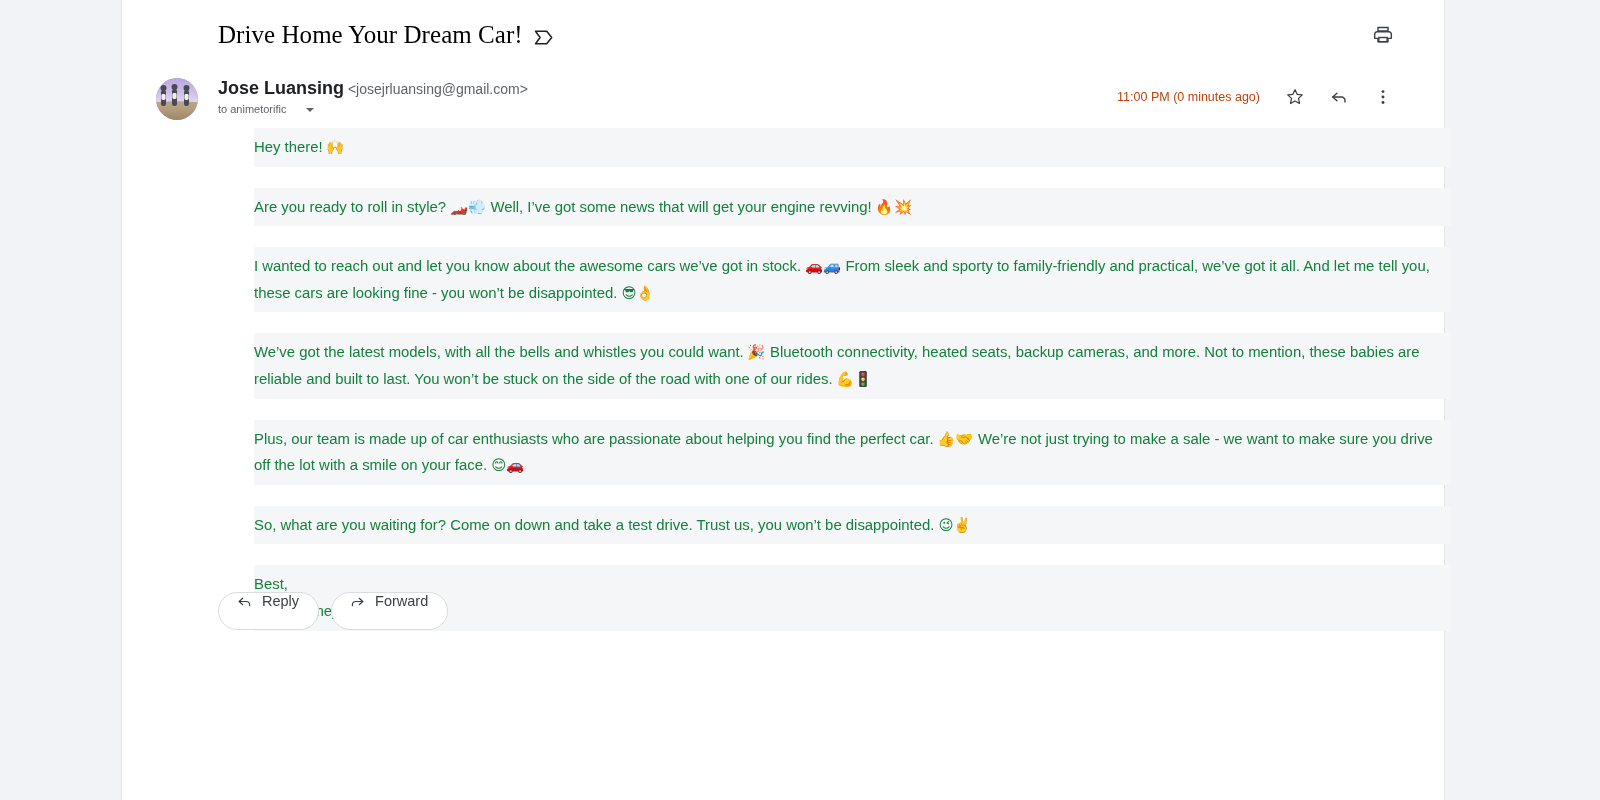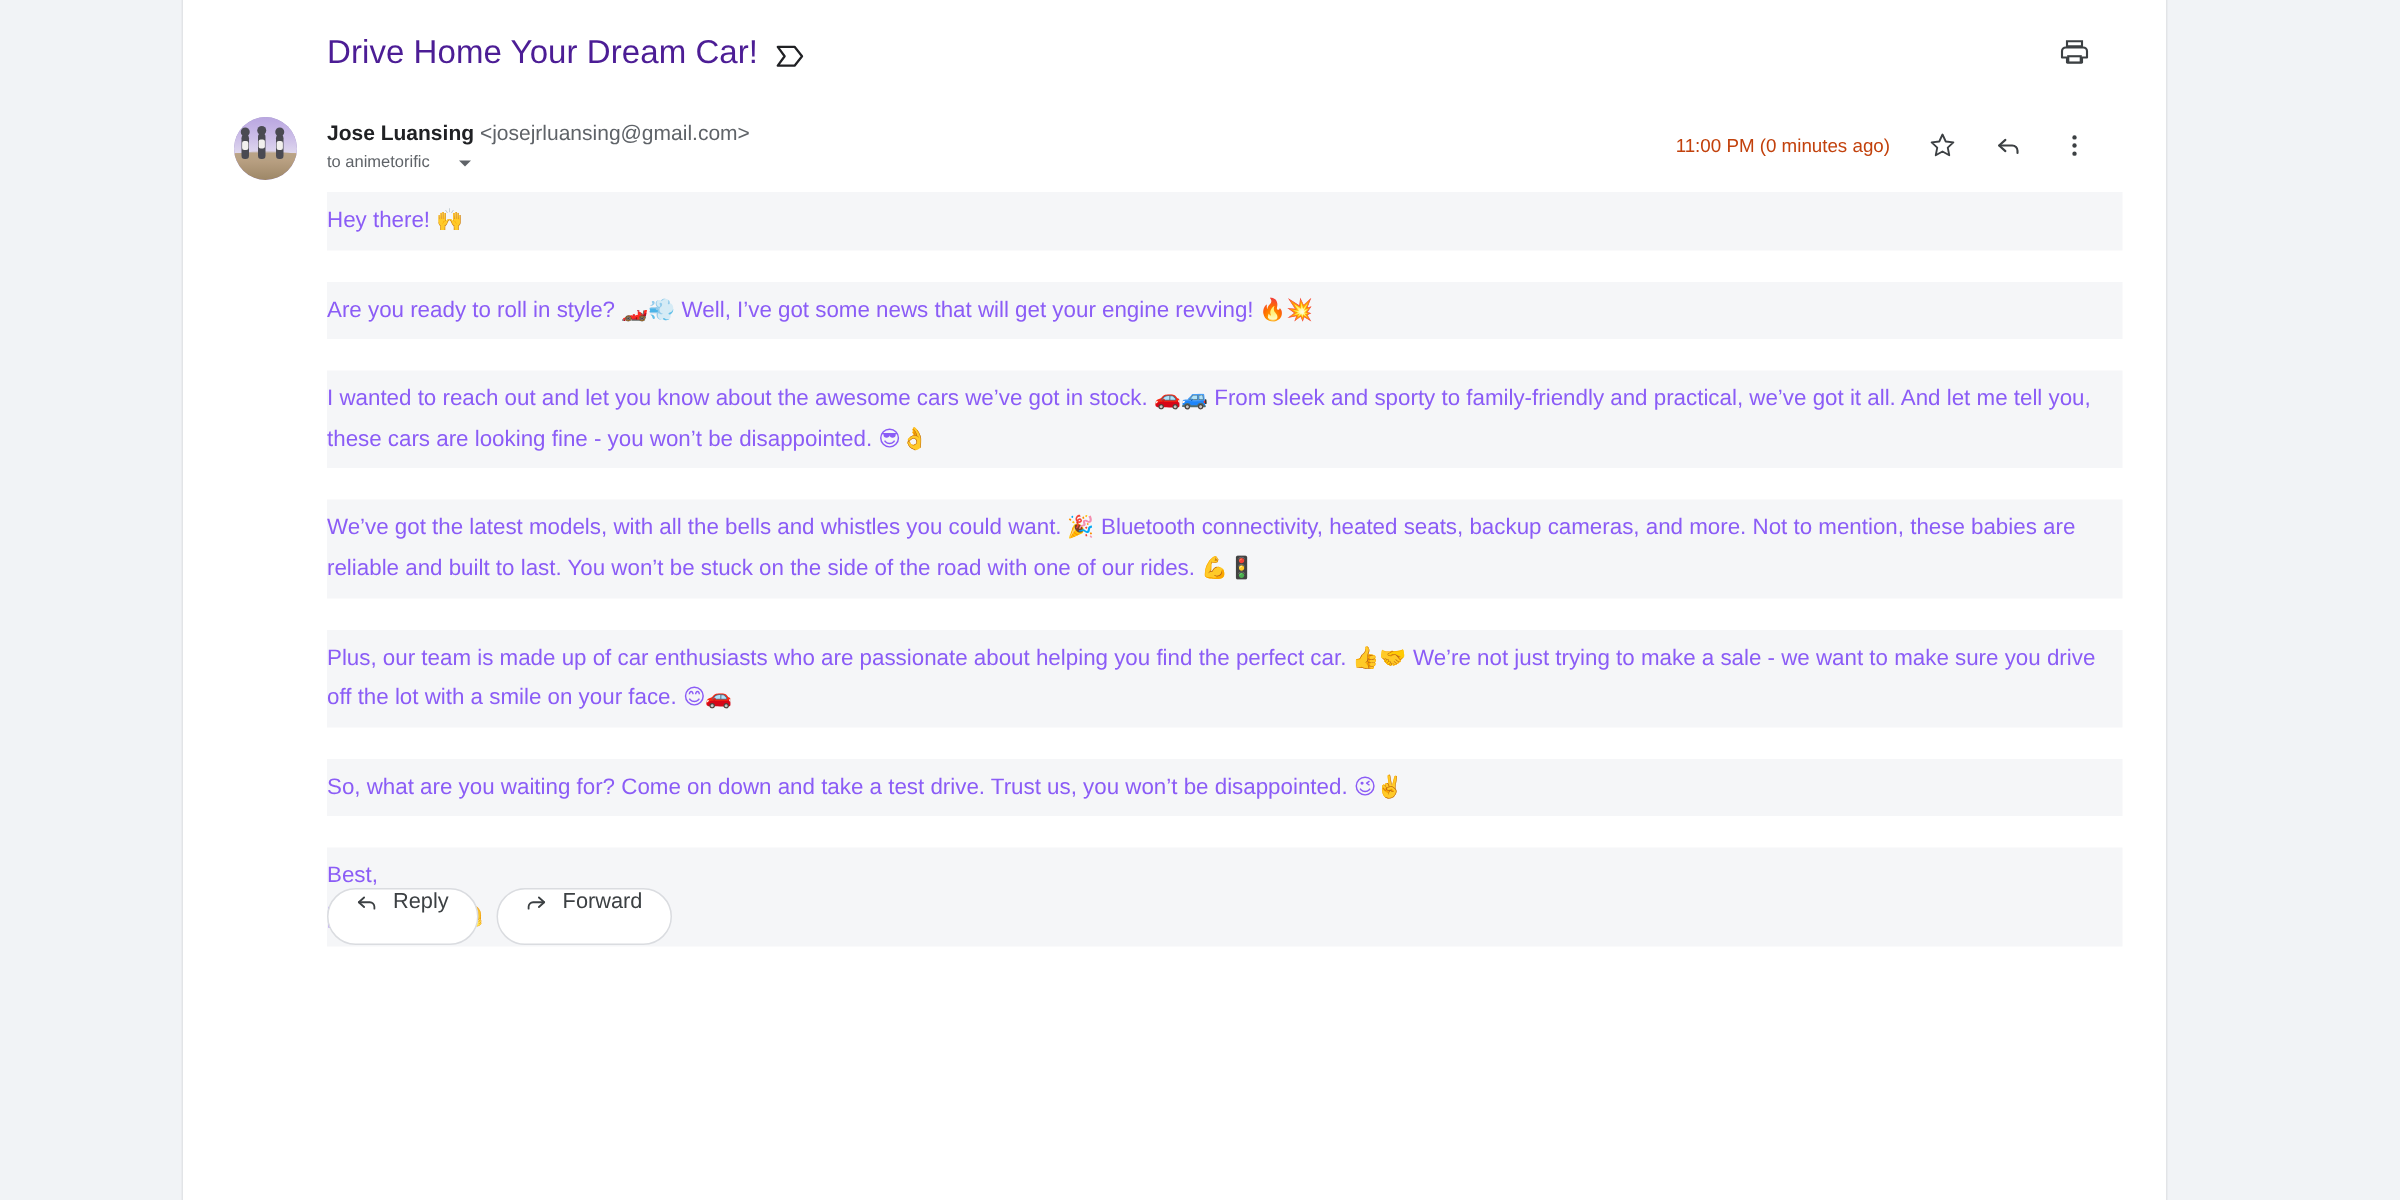--- a/index.html
+++ b/index.html
@@ -46,25 +46,26 @@
   }
 
   .subject-left {
     display: flex;
     align-items: center;
     gap: 11px;
     margin-left: 96px;
   }
 
   .subject-title {
-    font-size: 22px;
+    font-size: 25px;
     font-weight: 400;
-    color: #4c1d95;
+    color: #000000;
     letter-spacing: 0.05px;
     white-space: nowrap;
+    font-family: Liberation Serif, serif;
   }
 
   .label-chip {
     display: inline-flex;
     align-items: center;
     justify-content: center;
     width: 20px;
     height: 20px;
     margin-top: 4px;
   }
@@ -124,21 +125,21 @@
 
   .sender-line1 {
     font-size: 14px;
     color: #202124;
     white-space: nowrap;
     line-height: 18px;
   }
 
   .sender-name {
     font-weight: 700;
-    font-size: 14px;
+    font-size: 18px;
     color: #202124;
   }
 
   .sender-email {
     font-weight: 400;
     font-size: 14px;
     color: #5f6368;
   }
 
   .sender-line2 {
@@ -179,26 +180,27 @@
   
   .mail-body {
     position: absolute;
     left: 96px;
     top: 128px;
     width: 1222px;
   }
 
   .para {
     background: #f5f6f8;
-    color: #8b5cf6;
+    color: #15803d;
     font-size: 14.9px;
     line-height: 26.6px;
     padding: 6px 0 6px 0;
     margin-bottom: 21px;
     width: 1197px;
+    margin-left: 36px;
   }
 
   .para:last-of-type { margin-bottom: 0; }
 
   .emo {
     font-family: "DejaVu Sans", sans-serif;
     font-size: 14.5px;
     vertical-align: baseline;
   }
 

